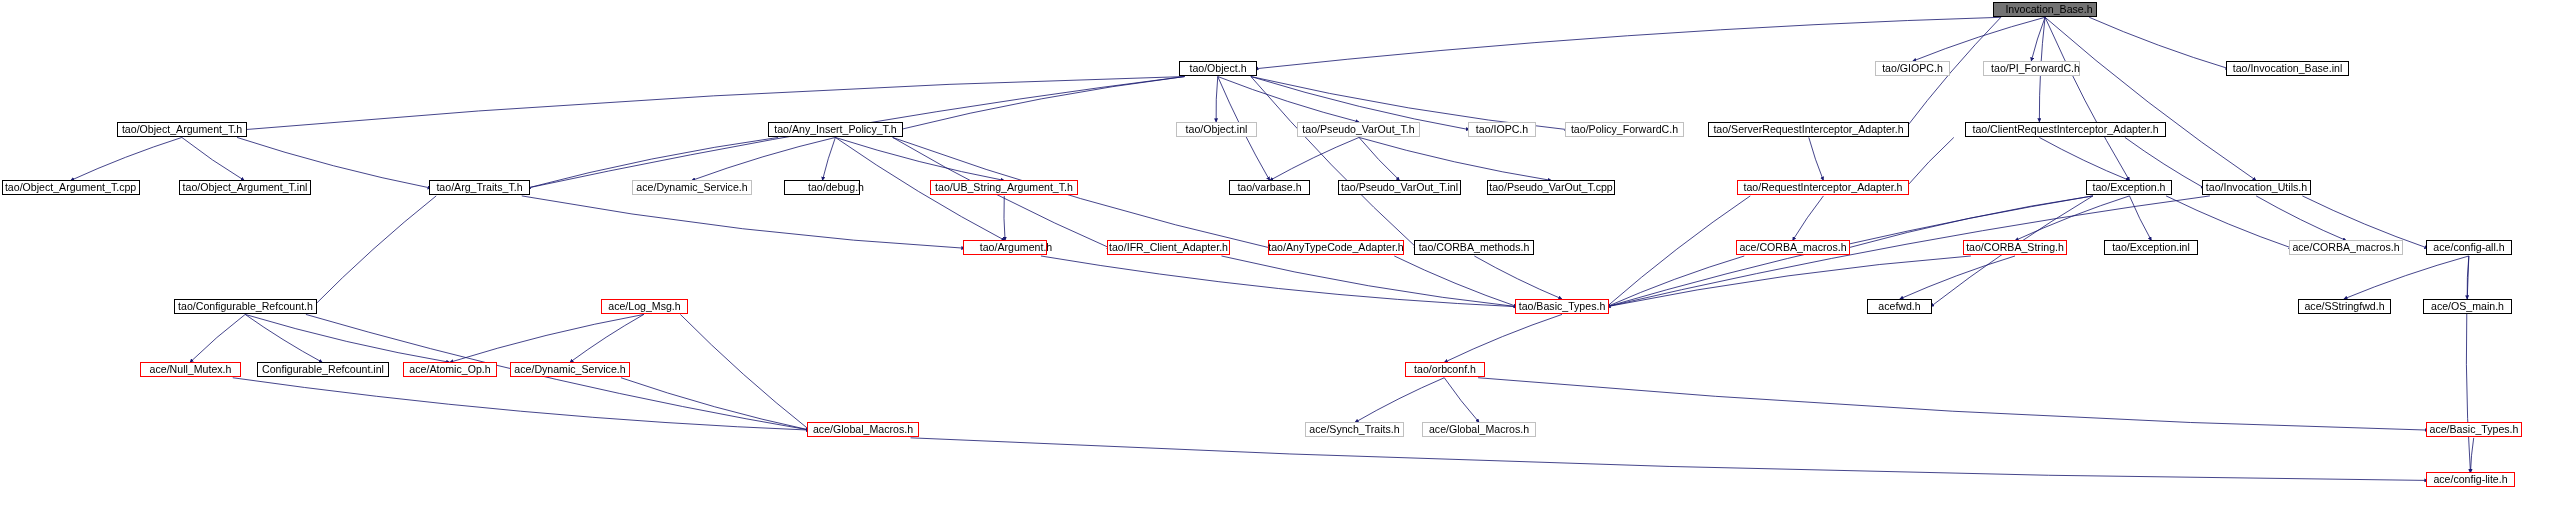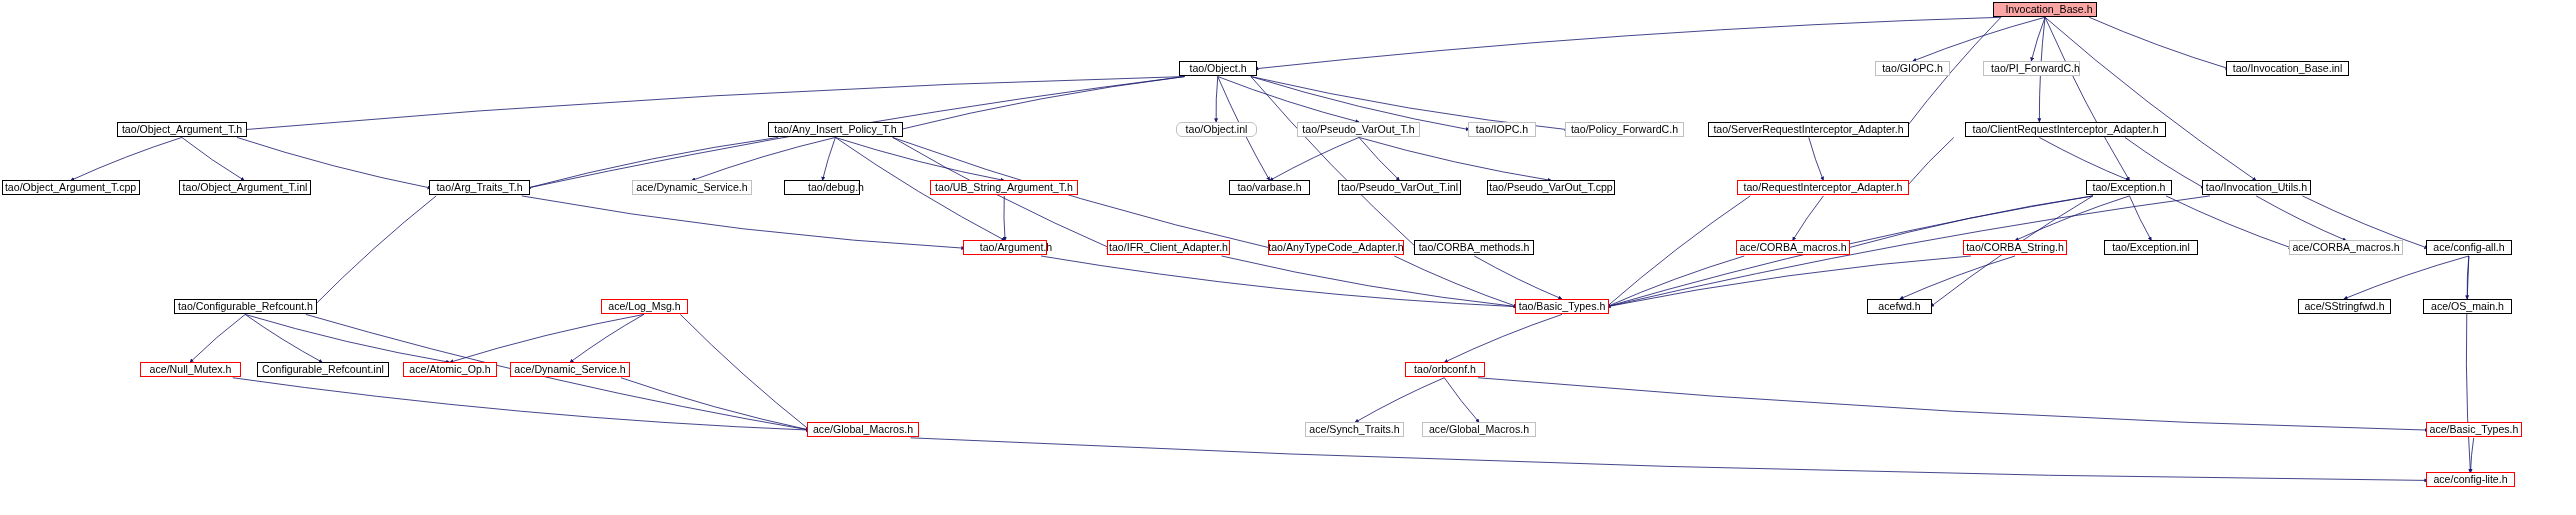--- a/index.html
+++ b/index.html
@@ -20,21 +20,21 @@
     justify-content:center;
     white-space:nowrap;
     font-size:10.6px;
     line-height:1;
     color:#000000;
     background:#ffffff;
     border:0.8px solid #000000;
     height:15.4px;
     letter-spacing:0px;
   }
-  .node.root{background:#fca5a5;border:0.8px solid #000000;padding-left:8px;}
+  .node.root{background:#737373;border:0.8px solid #000000;padding-left:8px;}
   .node.red{border:0.8px solid #ff0000;}
   .node.grayborder{border:0.8px solid #c0c0c0;}
   .node-label{pointer-events:none;}
 </style>
 </head>
 <body>
 
 <div id="graph">
   <svg id="edge-layer" viewBox="0 0 3173 635" xmlns="http://www.w3.org/2000/svg">
     <defs>
@@ -133,21 +133,21 @@
       </div>
       <div class="node" style="left: 2226px; top: 61px; width: 123px;">
         <span class="node-label">tao/Invocation_Base.inl</span>
       </div>
       <div class="node" style="left: 117px; top: 122px; width: 130px;">
         <span class="node-label">tao/Object_Argument_T.h</span>
       </div>
       <div class="node" style="left: 768px; top: 122px; width: 135px;">
         <span class="node-label">tao/Any_Insert_Policy_T.h</span>
       </div>
-      <div class="node grayborder" style="left: 1176px; top: 122px; width: 81px; border-radius: 6px;">
+      <div class="node grayborder" style="left: 1176px; top: 122px; width: 81px;">
         <span class="node-label">tao/Object.inl</span>
       </div>
       <div class="node grayborder" style="left: 1297px; top: 122px; width: 123px;">
         <span class="node-label">tao/Pseudo_VarOut_T.h</span>
       </div>
       <div class="node grayborder" style="left: 1468px; top: 122px; width: 68px;">
         <span class="node-label">tao/IOPC.h</span>
       </div>
       <div class="node grayborder" style="left: 1565px; top: 122px; width: 119px;">
         <span class="node-label">tao/Policy_ForwardC.h</span>

